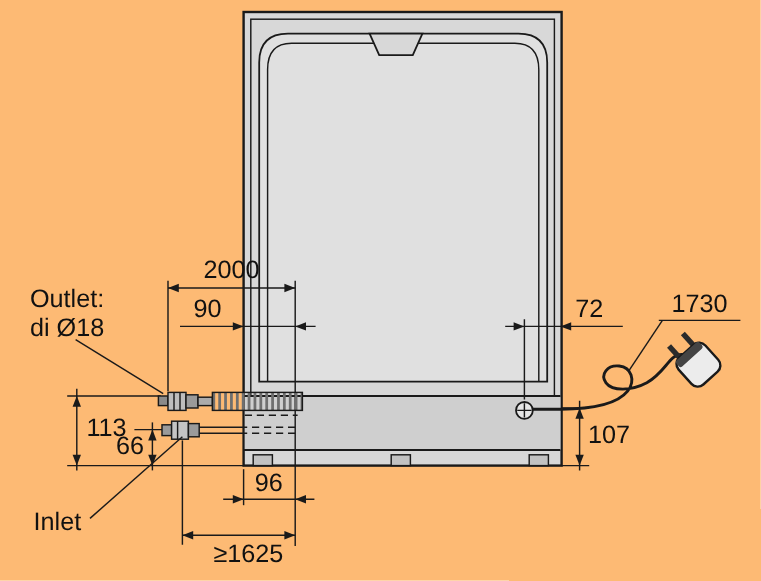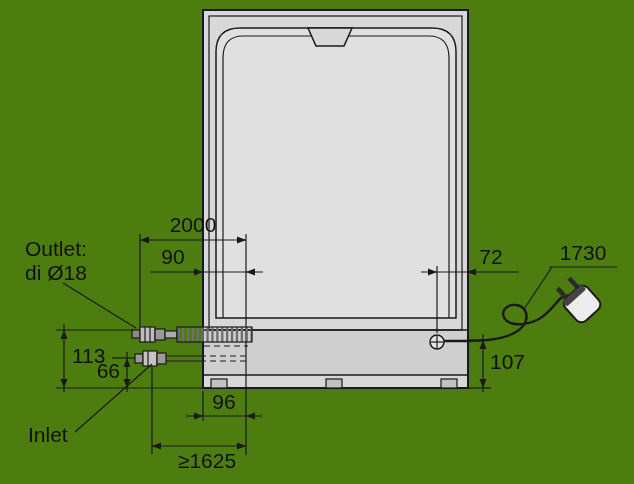--- a/index.html
+++ b/index.html
@@ -1,16 +1,16 @@
 <!DOCTYPE html>
 <html><head>
 <meta charset="utf-8">
 <style>
   html,body{margin:0;padding:0;background:#fff;}
-  .stage{position:relative;width:634px;height:484px;background:#4d7c0f;overflow:hidden;}
+  .stage{position:relative;width:634px;height:484px;background:#fdba74;overflow:hidden;}
   svg{display:block;}
   text{font-family:"Liberation Sans","DejaVu Sans",sans-serif;font-size:21px;fill:#111;}
   .s2{stroke:#1a1a1a;stroke-width:2;}
   .s15{stroke:#1a1a1a;stroke-width:1.5;}
   .s12{stroke:#1a1a1a;stroke-width:1.2;}
   .nf{fill:none;}
   .arr{fill:#1a1a1a;stroke:none;}
   .dash{stroke:#1a1a1a;stroke-width:1.2;fill:none;stroke-dasharray:6 4;}
   .ribs{stroke:#6f6f6f;stroke-width:15;stroke-dasharray:2.3 2.6;fill:none;}
 </style>

